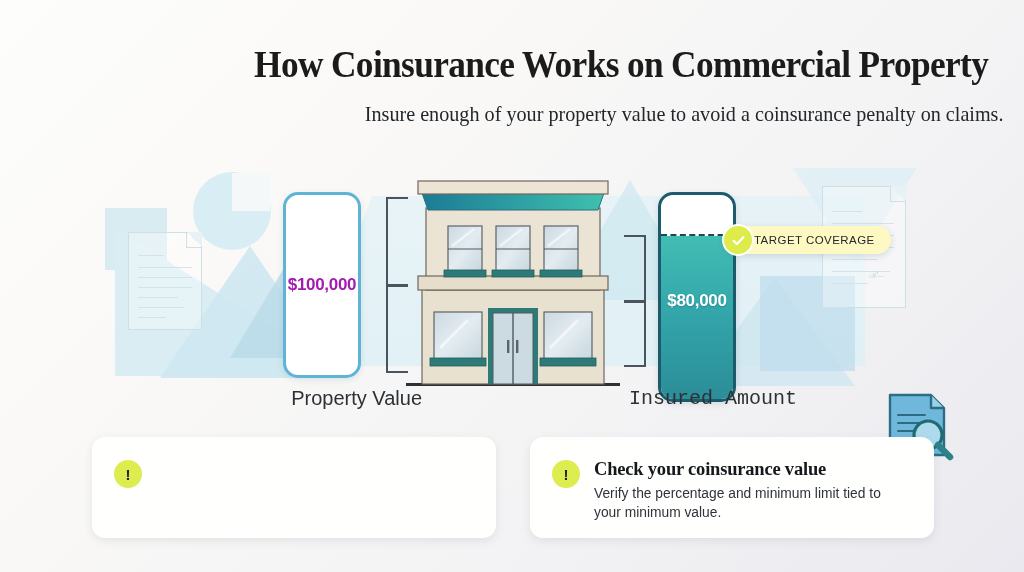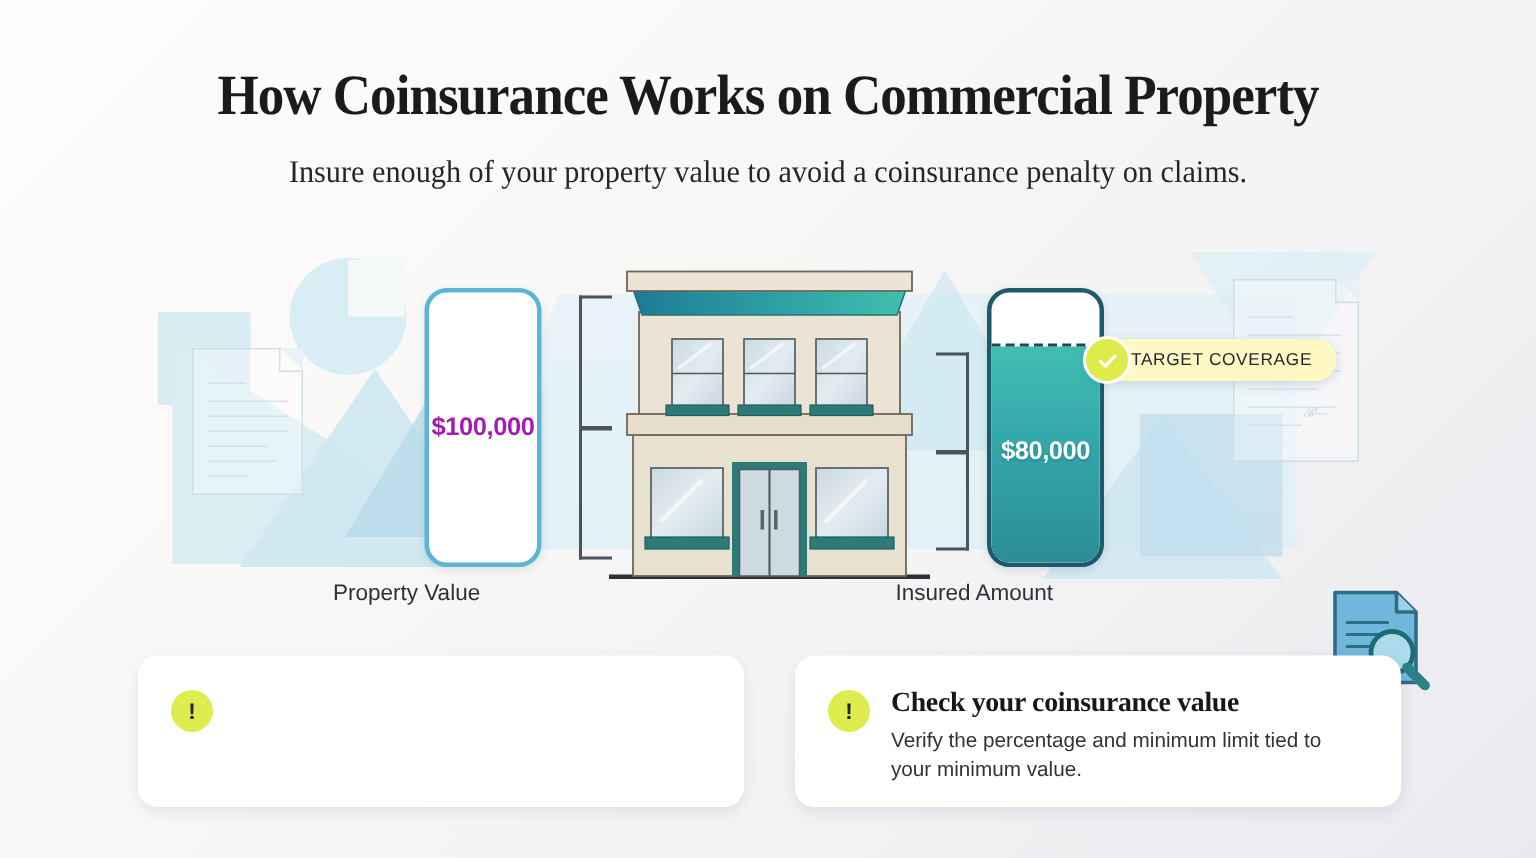--- a/index.html
+++ b/index.html
@@ -6,21 +6,21 @@
   html, body { width: 1024px; height: 572px; }
   body {
     font-family: "Liberation Sans", sans-serif;
     background: linear-gradient(135deg, #fdfdfc 0%, #faf9f7 30%, #f2f2f4 70%, #e9e9ef 100%);
     position: relative;
     overflow: hidden;
     -webkit-font-smoothing: antialiased;
   }
 
   
-  .header { position: absolute; top: 42px; left: 0; width: 1024px; text-align: center; }
+  .header { position: absolute; top: 42px; left: 0; width: 1024px; text-align: right; }
   .title {
     font-family: "Liberation Serif", serif;
     font-weight: bold;
     font-size: 38px;
     letter-spacing: -0.7px;
     color: #1b1b1b;
     transform: scaleX(0.93);
     white-space: nowrap;
   }
   .subtitle {
@@ -95,45 +95,45 @@
     border: 3px solid;
     overflow: hidden;
   }
   .bar-left {
     left: 283px; top: 192px; height: 186px;
     background: #ffffff;
     border-color: #5eb4d6;
     box-shadow: 0 2px 6px rgba(40,80,100,.12);
   }
   .bar-right {
-    left: 658px; top: 192px; height: 186px;
+    left: 658px; top: 192px; height: 210px;
     background: #ffffff;
     border-color: #1d5a6b;
     box-shadow: 0 2px 6px rgba(40,80,100,.15);
   }
   .bar-fill {
     position: absolute; left: 0; right: 0; bottom: 0;
     background: linear-gradient(180deg, #42bdb4 0%, #33a7ab 45%, #2b8d98 100%);
   }
   .dashline {
     position: absolute; left: 0; right: 0; height: 0;
     border-top: 2.5px dashed #1a4a58;
   }
   .bar-value {
     position: absolute; left: 0; right: 0; text-align: center;
     font-size: 17px; font-weight: bold; letter-spacing: -.3px;
   }
   .bar-value.dark { color: #a21caf; top: 80px; }
   .bar-value.light { color: #ffffff; top: 96px; text-shadow: 0 1px 2px rgba(0,60,70,.25); }
   .bar-label {
-    position: absolute; width: 200px; text-align: left;
-    font-size: 15px; color: #2c3136;
+    position: absolute; width: 200px; text-align: right;
+    font-size: 20px; color: #2c3136;
   }
   .lbl-left { left: 222px; top: 387px; }
-  .lbl-right { left: 597px; top: 387px; }
+  .lbl-right { left: 597px; top: 387px; font-family: Liberation Mono, monospace; }
 
   
   .bracket { position: absolute; }
   .bracket .vert { position: absolute; top: 0; bottom: 0; width: 2px; background: #4a545c; }
   .bracket .arm { position: absolute; height: 2px; background: #4a545c; }
   .bracket .tick { position: absolute; height: 2.5px; width: 22px; background: #4a545c; }
 
   .bracket-left { left: 372px; top: 197px; height: 176px; width: 50px; }
   .bracket-left .vert { left: 14px; }
   .bracket-left .arm.top { left: 14px; top: 0; width: 22px; }

